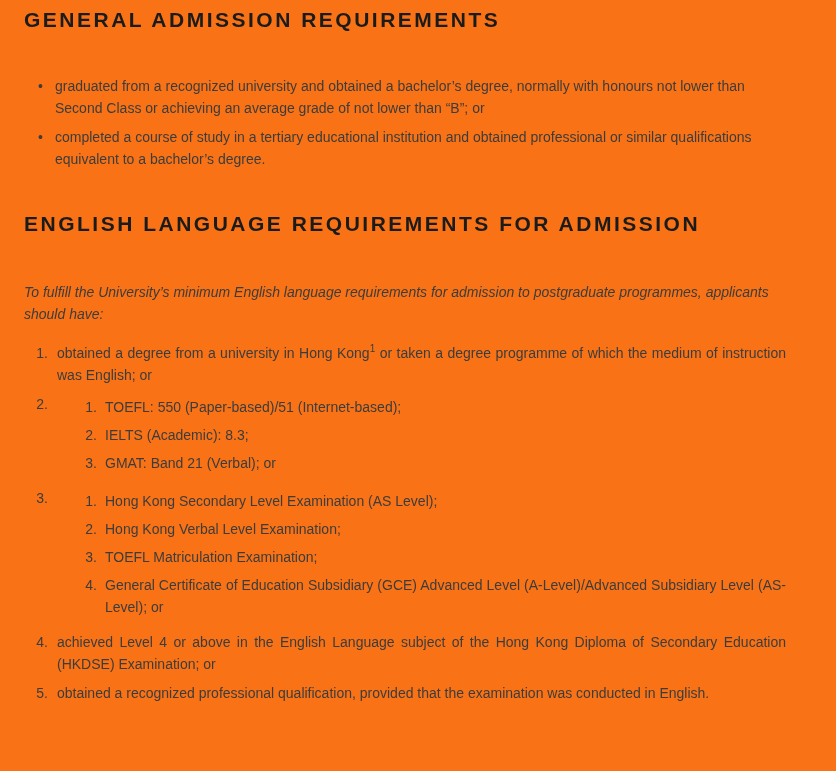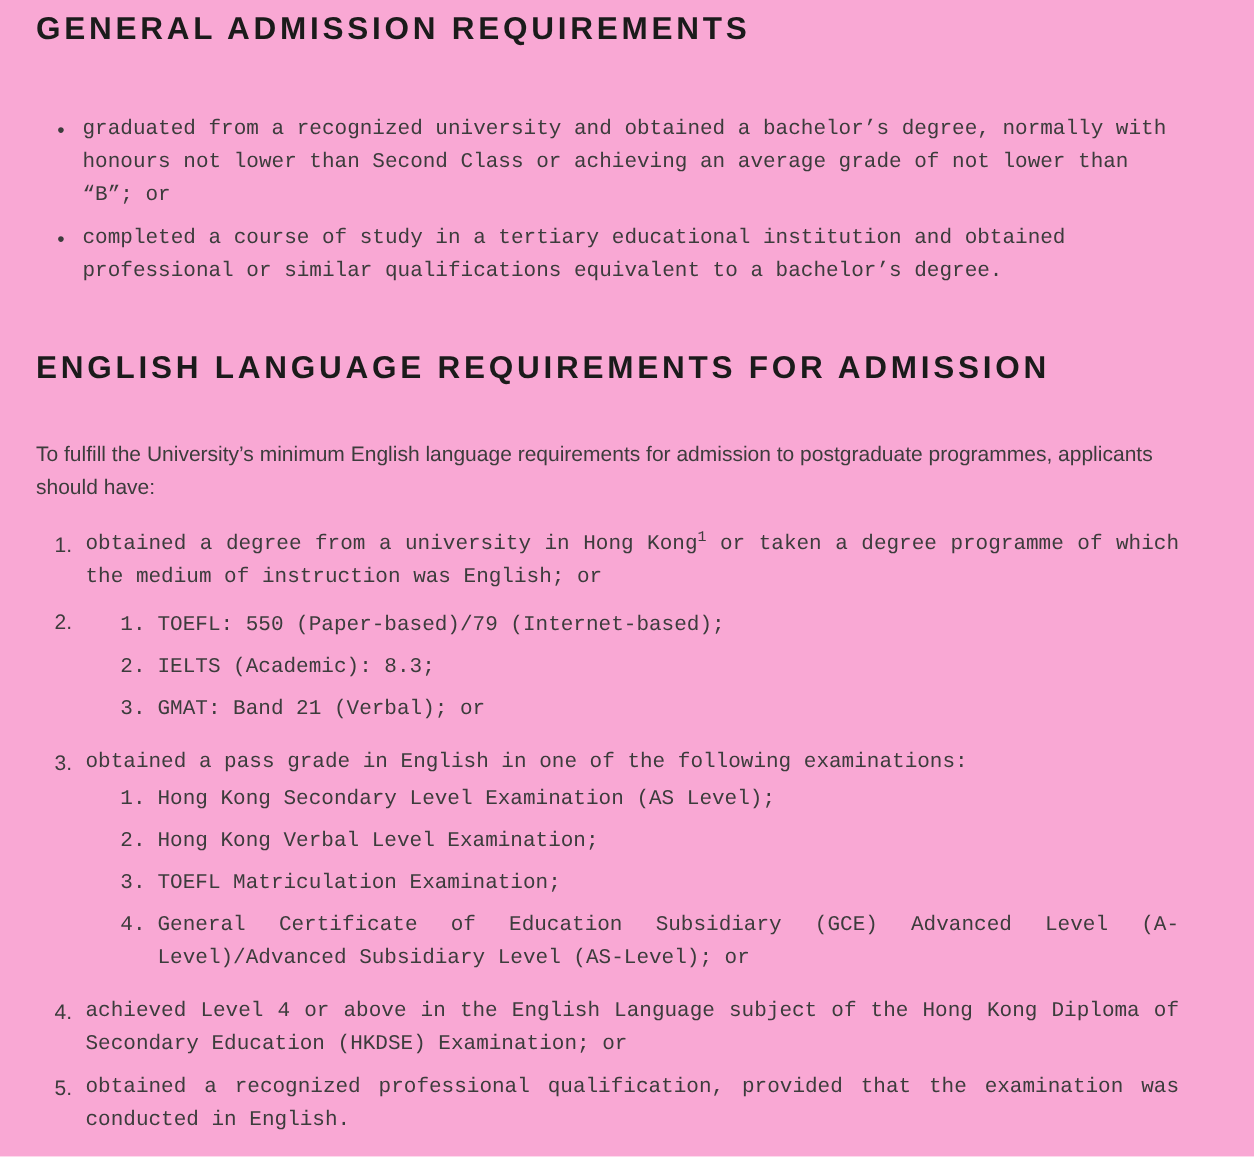--- a/index.html
+++ b/index.html
@@ -5,52 +5,52 @@
   html, body {
     margin: 0;
     padding: 0;
     background: #ffffff;
   }
   .page {
     box-sizing: border-box;
     width: 836px;
     height: 771px;
     padding: 7px 50px 0 24px;
-    background: #f9a8d4;
+    background: #f97316;
     font-family: "Liberation Sans", sans-serif;
     font-size: 14px;
     line-height: 22px;
     color: #3c3c3c;
     overflow: hidden;
   }
   .heading {
     margin: 0;
     font-size: 21px;
     line-height: 26px;
     font-weight: 700;
     letter-spacing: 2.5px;
     color: #1b1b1b;
     font-family: "Liberation Sans", sans-serif;
   }
   .heading.english { margin-top: 41px; }
   .bullets { margin-top: 42px; }
-  .intro { margin: 32px 0 0 0; }
+  .intro { margin: 44px 0 0 0; font-style: italic; }
   .numlist { margin-top: 17px; }
   .row { display: flex; align-items: flex-start; }
   .bullet-row { margin-bottom: 7px; }
   .num-row { margin-bottom: 7px; }
   .marker {
     flex: 0 0 auto;
     text-align: right;
     white-space: pre;
   }
   .bullet-marker { width: 19px; margin-right: 12px; }
   .num-marker { width: 24px; margin-right: 9px; }
   .sub-marker { width: 40px; margin-right: 8px; }
-  .text { flex: 1 1 auto; min-width: 0; font-family: Liberation Mono, monospace; }
+  .text { flex: 1 1 auto; min-width: 0; }
   .num-text { text-align: justify; }
   .sublist { margin: 3px 0 3px 0; }
   .sub-row { margin-bottom: 6px; }
   sup {
     font-size: 10px;
     line-height: 0;
     vertical-align: super;
   }
 </style>
 </head>
@@ -81,38 +81,37 @@
       <span class="marker num-marker">1.</span>
       <div class="text num-text"><span>obtained a degree from a university in Hong Kong</span><sup>1</sup><span> or taken a degree programme of which the medium of instruction was English; or</span></div>
     </div>
 
     <div class="row num-row">
       <span class="marker num-marker">2.</span>
       <div class="text">
         <div class="sublist">
           <div class="row sub-row">
             <span class="marker sub-marker">1.</span>
-            <div class="text num-text">TOEFL: 550 (Paper-based)/79 (Internet-based);</div>
+            <div class="text num-text">TOEFL: 550 (Paper-based)/51 (Internet-based);</div>
           </div>
           <div class="row sub-row">
             <span class="marker sub-marker">2.</span>
             <div class="text num-text">IELTS (Academic): 8.3;</div>
           </div>
           <div class="row sub-row">
             <span class="marker sub-marker">3.</span>
             <div class="text num-text">GMAT: Band 21 (Verbal); or</div>
           </div>
         </div>
       </div>
     </div>
 
     <div class="row num-row">
       <span class="marker num-marker">3.</span>
       <div class="text">
-        <div class="num-text">obtained a pass grade in English in one of the following examinations:</div>
         <div class="sublist">
           <div class="row sub-row">
             <span class="marker sub-marker">1.</span>
             <div class="text num-text">Hong Kong Secondary Level Examination (AS Level);</div>
           </div>
           <div class="row sub-row">
             <span class="marker sub-marker">2.</span>
             <div class="text num-text">Hong Kong Verbal Level Examination;</div>
           </div>
           <div class="row sub-row">

